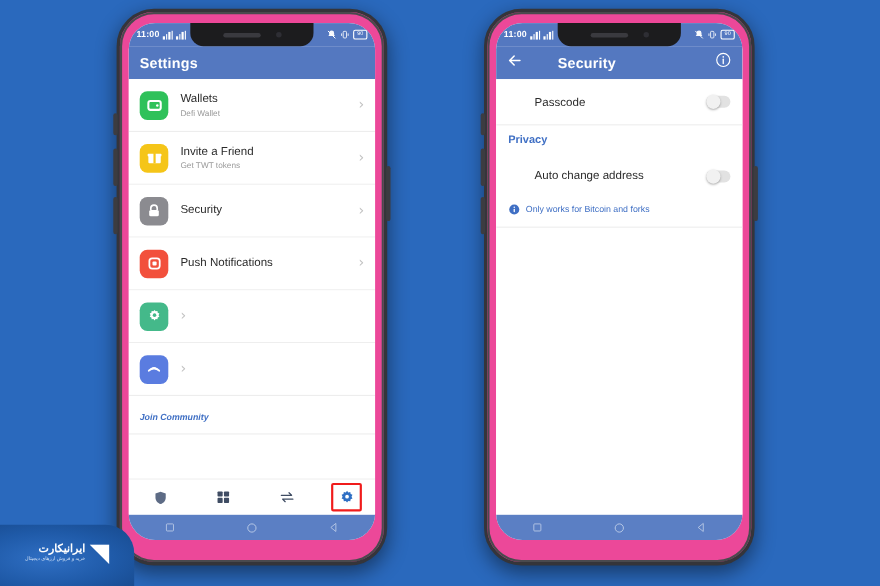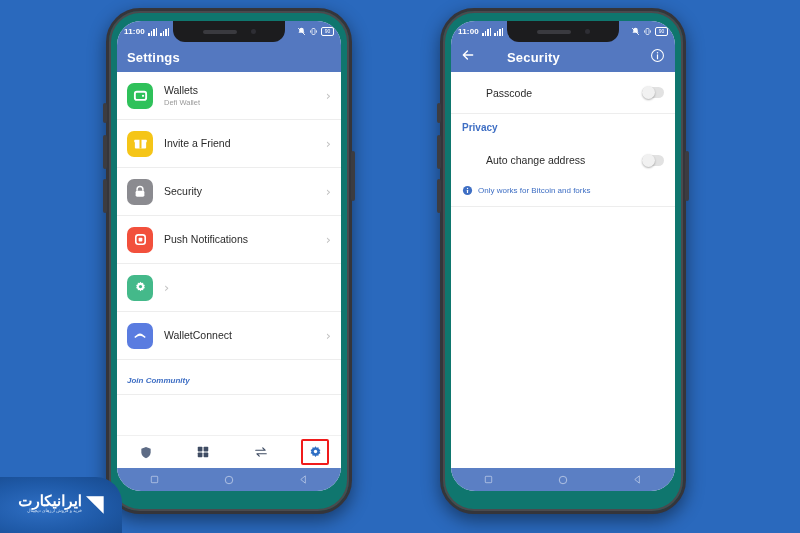--- a/index.html
+++ b/index.html
@@ -17,21 +17,21 @@
     height: 533px;
     background: #2a69bd;
   }
 
   
   .phone {
     position: absolute;
     width: 246px;
     height: 506px;
     border-radius: 34px;
-    background: #0f766e;
+    background: #ec4899;
     box-shadow: 0 0 0 2px #4a4a4e inset, 0 6px 18px rgba(0,0,0,.45);
     border: 3px solid #35353a;
   }
   #phone-left  { left: 106px; top: 8px; }
   #phone-right { left: 440px; top: 8px; }
 
   .side-btn {
     position: absolute;
     left: -6px;
     width: 4px;
@@ -239,21 +239,21 @@
     background: radial-gradient(ellipse at 35% 55%, #2f6fc4 0%, #1f5aa8 55%, #17498c 100%);
     border-top-right-radius: 26px;
     overflow: hidden;
     display: flex;
     align-items: center;
     justify-content: center;
     gap: 4px;
     padding-bottom: 4px;
   }
   .wm-text-wrap { text-align: right; color: #fff; line-height: 1.05; }
-  .wm-main { font-size: 15px; font-weight: bold; direction: rtl; }
+  .wm-main { font-size: 10px; font-weight: bold; direction: rtl; }
   .wm-sub  { font-size: 4.5px; color: #cfe0f5; direction: rtl; letter-spacing: .2px; }
   .wm-logo { font-size: 23px; color: #fff; font-family: "DejaVu Serif", serif; line-height: 1; }
 </style>
 </head>
 <body>
 
 <div id="stage">
 
   <div class="phone" id="phone-left">
     <div class="side-btn sb1"></div>
@@ -320,20 +320,21 @@
         <div class="row">
           <span class="row-icon" style="background:#f5c518">
             <svg width="15" height="15" viewBox="0 0 24 24">
               <rect x="3" y="9" width="18" height="11" rx="1.5" fill="#fff"></rect>
               <rect x="2" y="6" width="20" height="4" rx="1" fill="#fff"></rect>
               <rect x="10.4" y="5" width="3.2" height="15" fill="#f5c518"></rect>
             </svg>
           </span>
           <span class="row-text">
             <span class="row-title" style="display:block">Invite a Friend</span>
+            <span class="row-sub" style="display:block">Get TWT tokens</span>
           </span>
           <span class="chev">›</span>
         </div>
 
         <div class="row">
           <span class="row-icon" style="background:#8b8b90">
             <svg width="14" height="14" viewBox="0 0 24 24">
               <path d="M7 10V7.5a5 5 0 0 1 10 0V10" fill="none" stroke="#fff" stroke-width="2.6"></path>
               <rect x="4.5" y="10" width="15" height="10" rx="2.5" fill="#fff"></rect>
             </svg>
@@ -366,23 +367,20 @@
           </span>
           <span class="chev">›</span>
         </div>
 
         <div class="row">
           <span class="row-icon" style="background:#5a7ce0">
             <svg width="16" height="16" viewBox="0 0 24 24">
               <path d="M5 13.5c3.9-4 10.1-4 14 0" fill="none" stroke="#fff" stroke-width="2.6" stroke-linecap="round"></path>
               <path d="M8.6 11c2-1.8 4.8-1.8 6.8 0" fill="none" stroke="#fff" stroke-width="2.2" stroke-linecap="round"></path>
             </svg>
-          </span>
-          <span class="row-text">
-            <span class="row-title" style="display:block">WalletConnect</span>
           </span>
           <span class="chev">›</span>
         </div>
 
         <div class="joinrow">
           <span class="joinlink">Join Community</span>
         </div>
       </div>
 
       <div class="tabbar">

